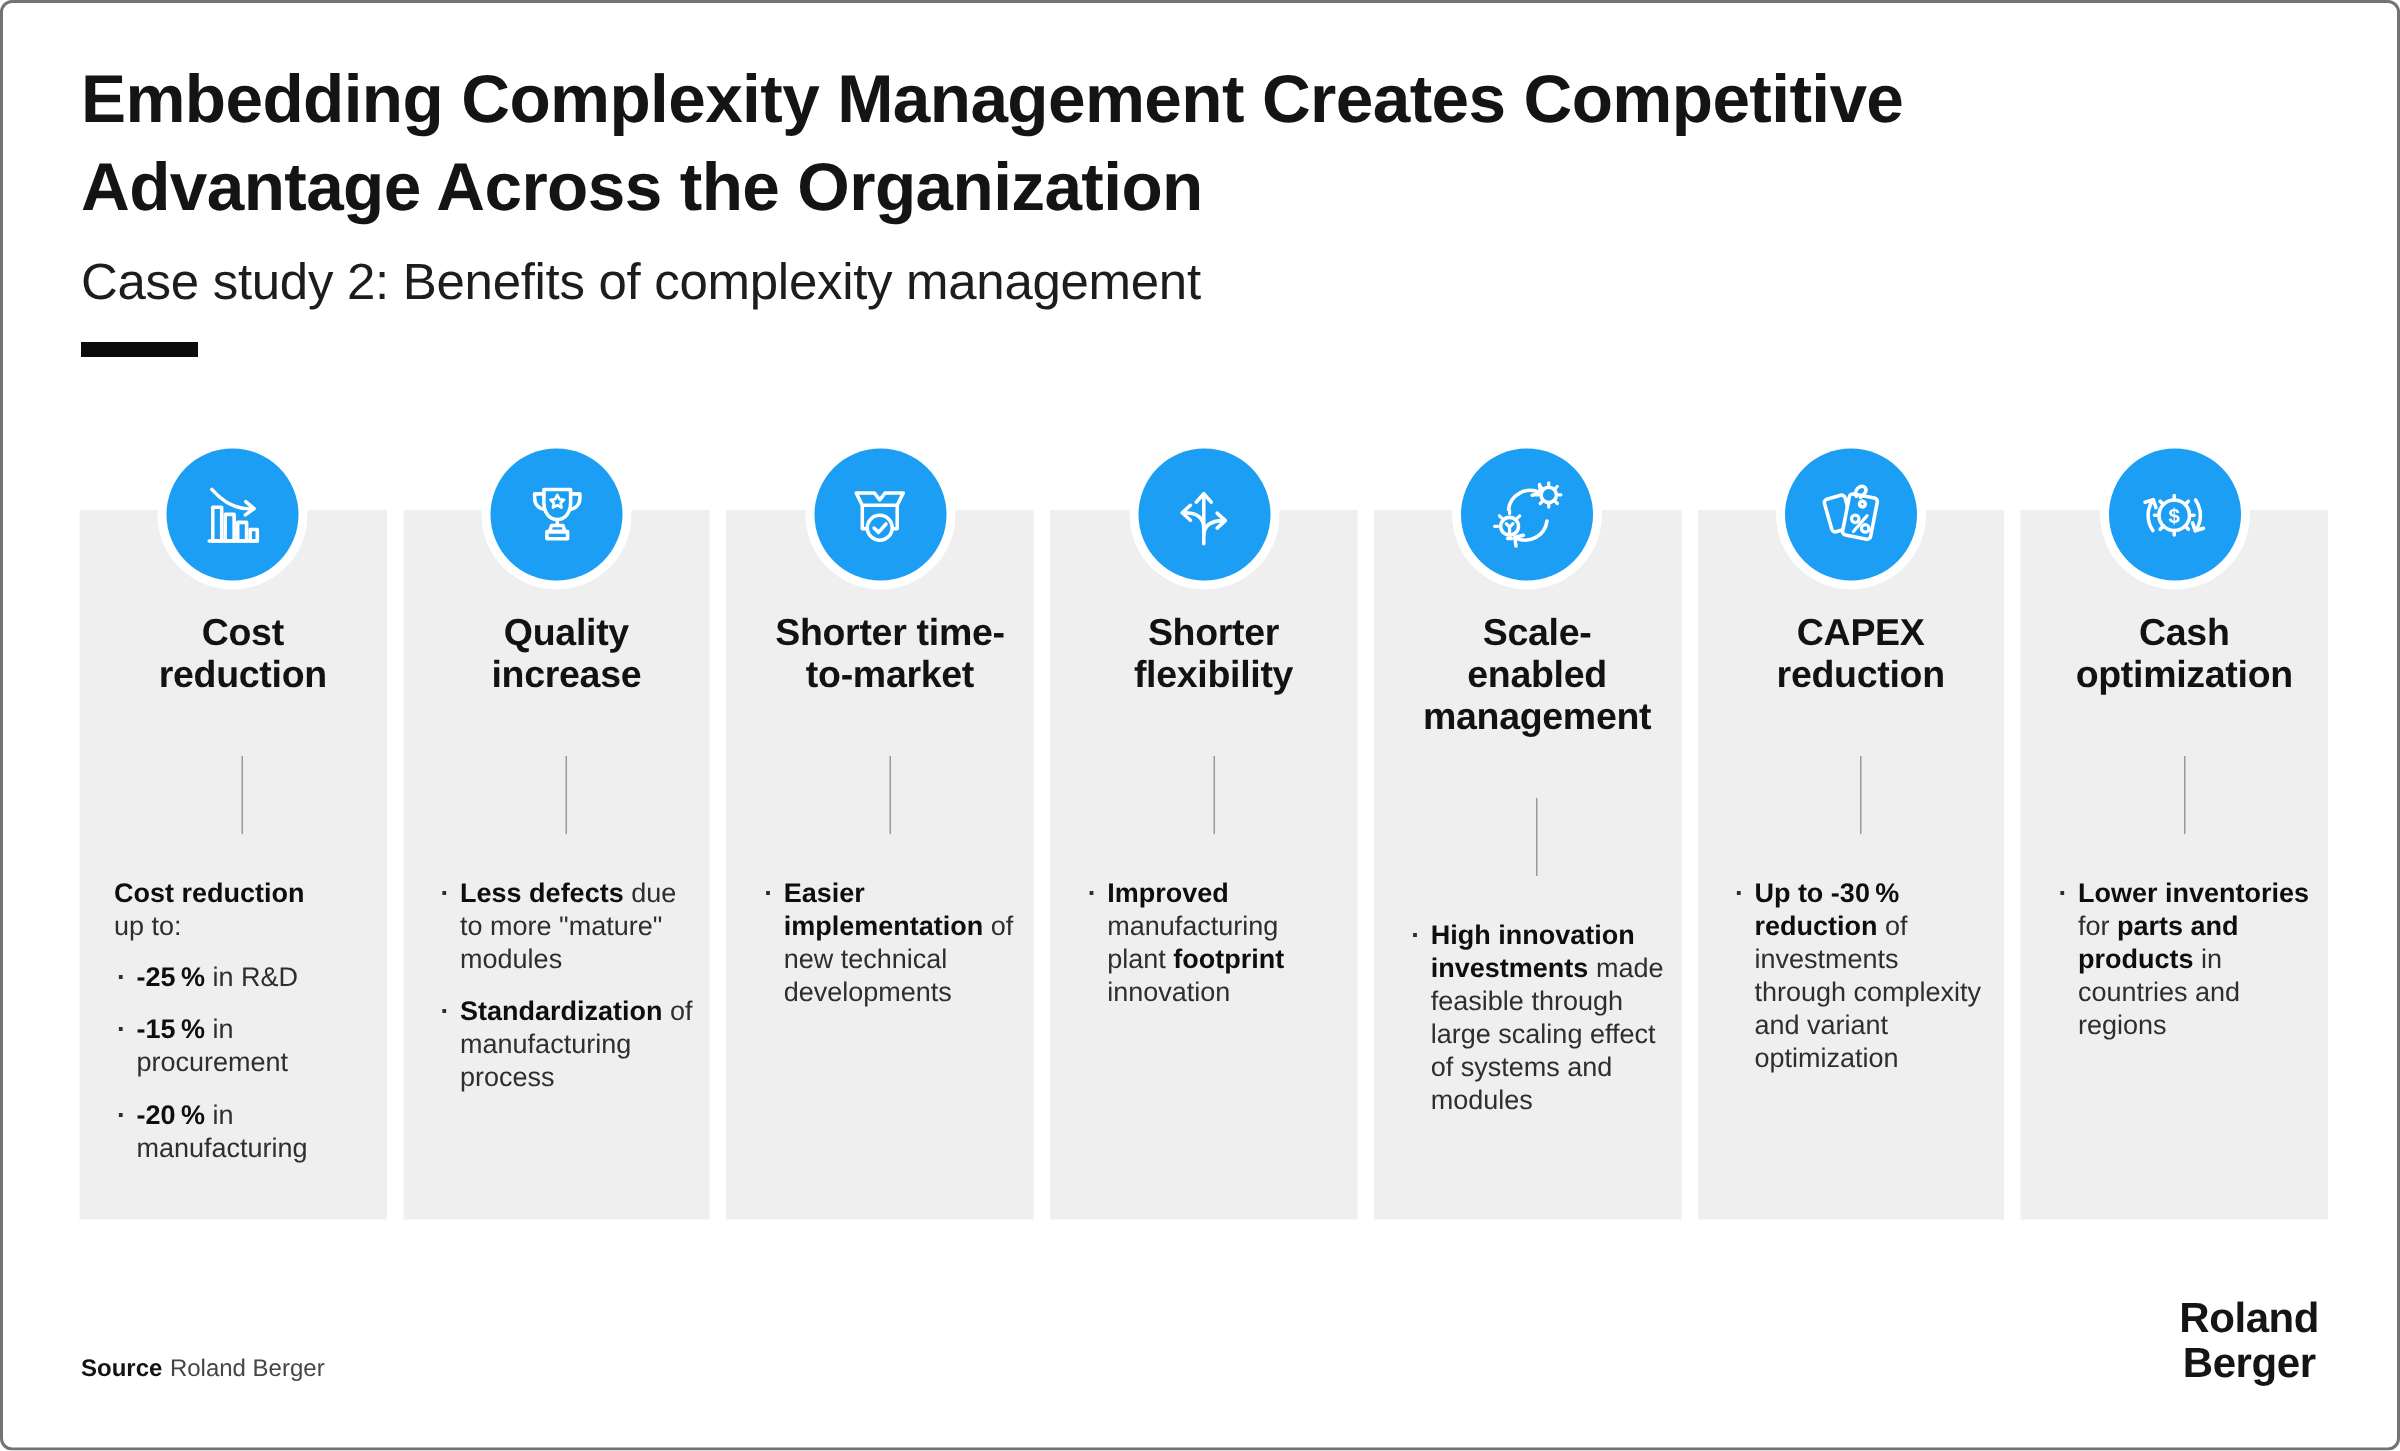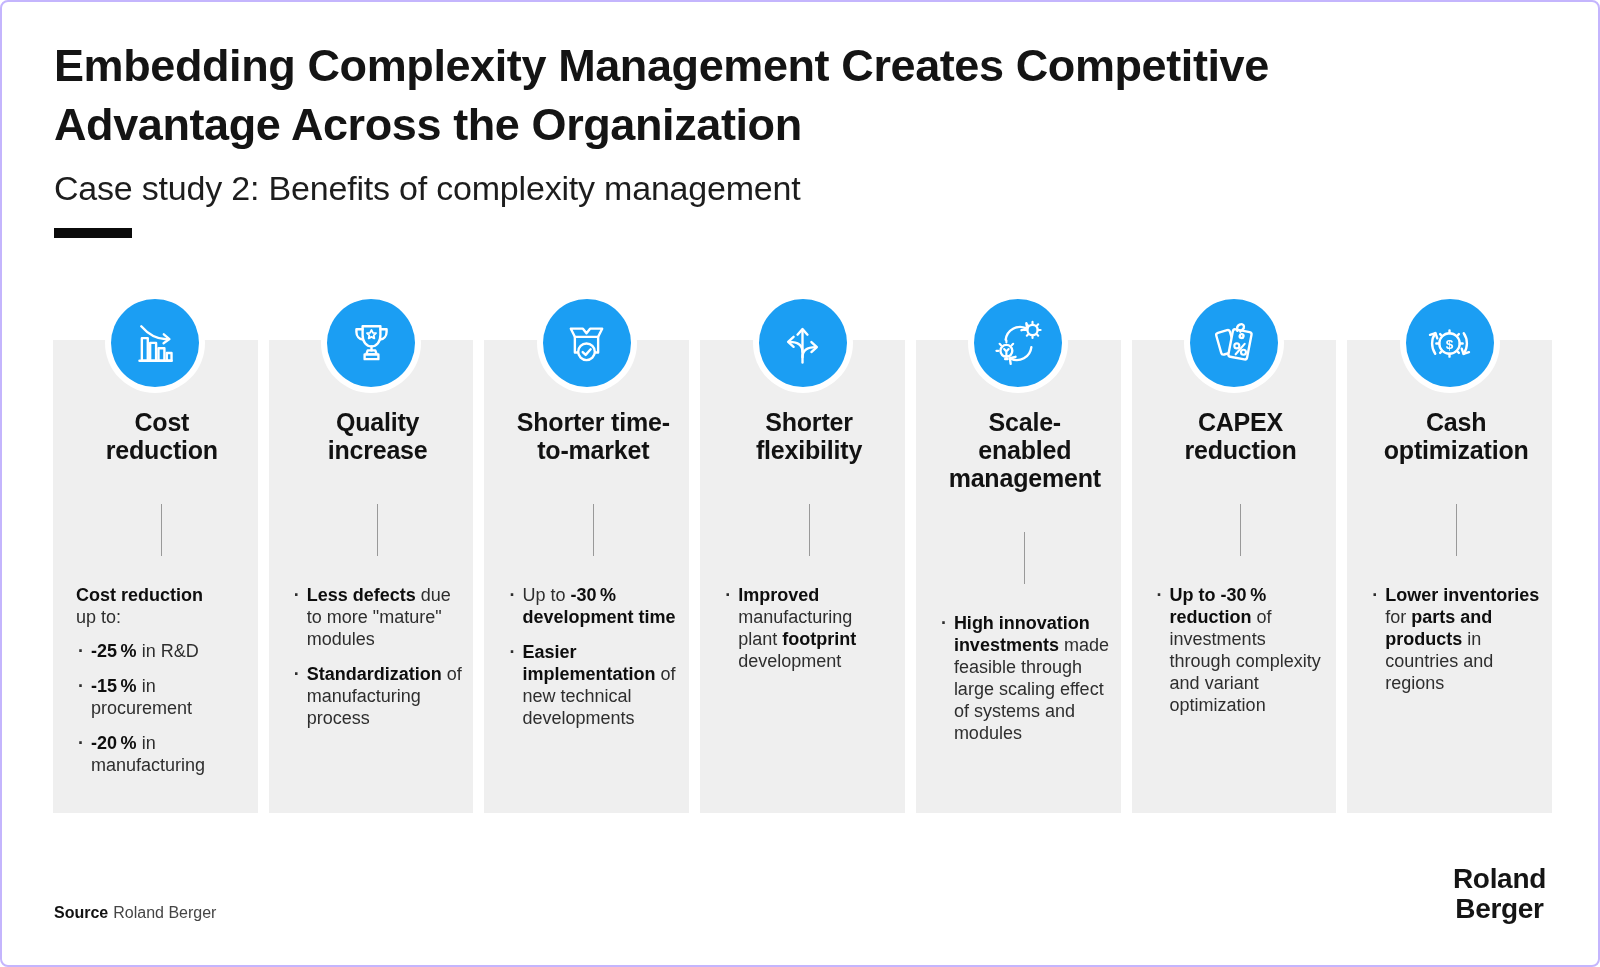--- a/index.html
+++ b/index.html
@@ -3,21 +3,21 @@
 <meta charset="utf-8">
 <style>
   :root{
     --blue:#1B9EF3;
     --panel:#EFEFEF;
   }
   html,body{margin:0;padding:0;background:#fff;}
   body{width:1600px;height:967px;font-family:"Liberation Sans",sans-serif;}
   .page{
     position:relative;width:1600px;height:967px;box-sizing:border-box;
-    border:2px solid #c4b5fd;border-radius:8px;background:#ffffff;overflow:hidden;
+    border:2px solid #737373;border-radius:8px;background:#ffffff;overflow:hidden;
   }
   
   .header{position:absolute;left:52px;top:34px;}
   h1{margin:0;font-size:45px;line-height:59px;font-weight:700;color:#141414;letter-spacing:-0.4px;}
   h1 span{display:block;}
   .subtitle{margin-top:12px;font-size:34px;line-height:44px;font-weight:400;color:#1d1d1d;letter-spacing:-0.2px;}
   .title-bar{margin-top:18px;width:78px;height:10px;background:#0b0b0b;}
   
   .columns{position:absolute;left:51px;top:291px;width:1499px;display:flex;gap:11px;}
   .column{flex:1 1 0;position:relative;min-width:0;}
@@ -127,21 +127,20 @@
               <circle cx="24" cy="31" r="7" fill="var(--blue)"></circle>
               <path d="M20.8 31.2 L23.3 33.6 L27.5 28.9"></path>
             </svg>
           </div>
         </div>
         <div class="box">
           <h3 class="col-title">Shorter time-to-market</h3>
           <div class="divider"></div>
           <div class="col-body">
             <ul class="bullets">
-              <li class="bullet"><span>Up to </span><b>-30 % development time</b></li>
               <li class="bullet"><b>Easier implementation</b><span> of new technical developments</span></li>
             </ul>
           </div>
         </div>
       </div>
       <div class="column">
         <div class="icon-badge">
           <div class="icon-circle">
             <svg viewBox="0 0 48 48" fill="none" stroke="#ffffff" stroke-width="2" stroke-linecap="round" stroke-linejoin="round">
               <path d="M24 40 V12.5"></path>
@@ -151,21 +150,21 @@
               <path d="M24 35.5 C24 29.5 28 27 35.2 27"></path>
               <path d="M31.5 22.8 L36.1 27 L31.5 31.2"></path>
             </svg>
           </div>
         </div>
         <div class="box">
           <h3 class="col-title">Shorter flexibility</h3>
           <div class="divider"></div>
           <div class="col-body">
             <ul class="bullets">
-              <li class="bullet"><b>Improved</b><span> manufacturing plant </span><b>footprint</b><span> development</span></li>
+              <li class="bullet"><b>Improved</b><span> manufacturing plant </span><b>footprint</b><span> innovation</span></li>
             </ul>
           </div>
         </div>
       </div>
       <div class="column">
         <div class="icon-badge">
           <div class="icon-circle">
             <svg viewBox="0 0 48 48" fill="none" stroke="#ffffff" stroke-width="2" stroke-linecap="round" stroke-linejoin="round">
               <path d="M13.2 20.8 A12.3 12.3 0 0 1 30.6 11.2"></path>
               <path d="M30.6 6.8 L31.3 11.6 L26.5 12.8"></path>

